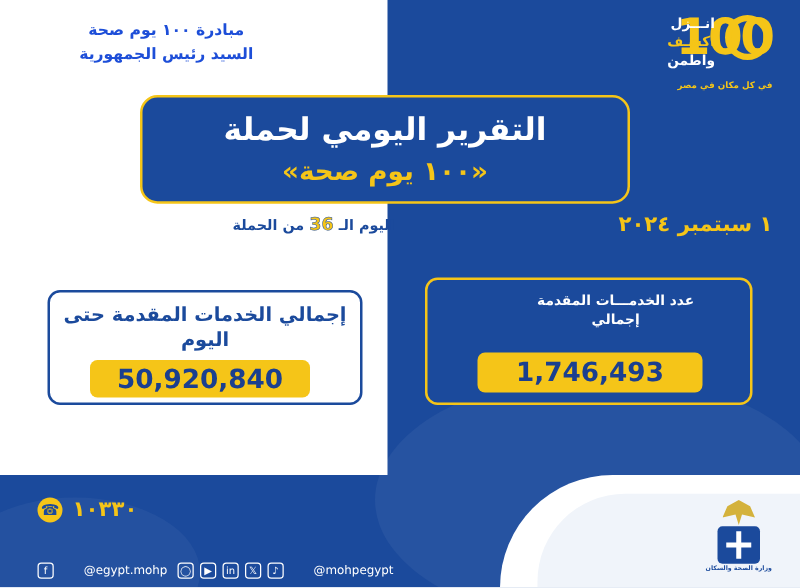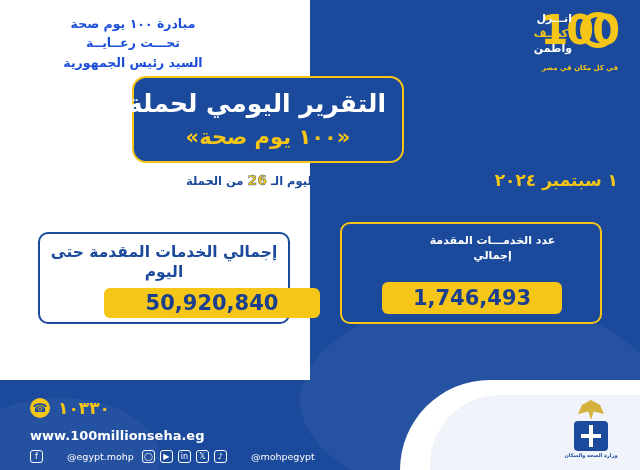--- a/index.html
+++ b/index.html
@@ -85,28 +85,27 @@
     line-height: 1.35;
   }
   .logo-ar-yellow { color: #f5c518; }
   .logo-sub {
     position: absolute; right: 6px; top: 56px;
     color: #f5c518; font-size: 7px; font-weight: bold;
   }
 
   
   .title-box {
-    position: absolute; left: 112px; top: 76px; width: 272px;
+    position: absolute; left: 112px; top: 76px; width: 392px;
     padding: 10px 16px 12px;
     border: 2px solid #f5c518;
     border-radius: 14px;
     background: #1b4a9c;
     text-align: center;
     direction: rtl;
-    margin-left: 20px;
   }
   .title-main {
     color: #ffffff; font-size: 25px; font-weight: bold; line-height: 1.25;
     white-space: nowrap;
   }
   .title-sub {
     color: #f5c518; font-size: 21px; font-weight: bold; margin-top: 6px;
     white-space: nowrap;
   }
 
@@ -155,22 +154,22 @@
   .value-pill {
     position: absolute;
     background: #f5c518;
     color: #1b3f8f;
     font-weight: bold;
     border-radius: 6px;
     text-align: center;
     direction: ltr;
   }
   .value-left {
-    left: 72px; top: 288px; width: 216px; height: 30px;
-    font-size: 21px; line-height: 30px; margin-left: 32px;
+    left: 72px; top: 288px; width: 176px; height: 30px;
+    font-size: 21px; line-height: 30px;
   }
   .value-right {
     left: 382px; top: 282px; width: 180px; height: 32px;
     font-size: 21px; line-height: 32px;
   }
 
   
   .phone {
     position: absolute; left: 30px; top: 398px;
     display: flex; align-items: center; gap: 8px;
@@ -230,21 +229,20 @@
   <div class="bg-white-left"></div>
   <div class="bg-blue-right"></div>
   <div class="bg-blue-bottom"></div>
   <div class="swoosh"></div>
   <div class="swoosh2"></div>
   <div class="notch"></div>
   <div class="notch-inner"></div>
 
   <div class="initiative">
     <div>مبادرة ١٠٠ يوم صحة</div>
-    <div>تحـــت رعــايــة</div>
     <div>السيد رئيس الجمهورية</div>
   </div>
 
   <div class="logo">
     <div class="logo-100">100</div>
     <div class="logo-ring"></div>
     <div class="logo-ar-stack">
       <div>انـــزل</div>
       <div class="logo-ar-yellow">أكشـف</div>
       <div>واطمن</div>
@@ -254,40 +252,39 @@
 
   <div class="title-box">
     <div class="title-main">التقرير اليومي لحملة</div>
     <div class="title-sub">«١٠٠ يوم صحة»</div>
   </div>
 
   <div class="date">١ سبتمبر ٢٠٢٤</div>
 
   <div class="daycount">
     <span>اليوم الـ</span>
-    <span class="num">26</span>
+    <span class="num">36</span>
     <span>من الحملة</span>
   </div>
 
   <div class="card card-left">
     <div class="label">إجمالي الخدمات المقدمة حتى اليوم</div>
   </div>
   <div class="value-pill value-left">50,920,840</div>
 
   <div class="card card-right">
     <div class="label">عدد الخدمـــات المقدمة</div>
     <div class="label">إجمالي</div>
   </div>
   <div class="value-pill value-right">1,746,493</div>
 
   <div class="phone">
     <span class="phone-ic">☎</span>
     <span>١٠٣٣٠</span>
   </div>
-  <div class="site">www.100millionseha.eg</div>
   <div class="social">
     <span class="sico">f</span>
     <span class="shandle">@egypt.mohp</span>
     <span class="sico">◯</span>
     <span class="sico">▶</span>
     <span class="sico">in</span>
     <span class="sico">𝕏</span>
     <span class="sico">♪</span>
     <span class="shandle">@mohpegypt</span>
   </div>

